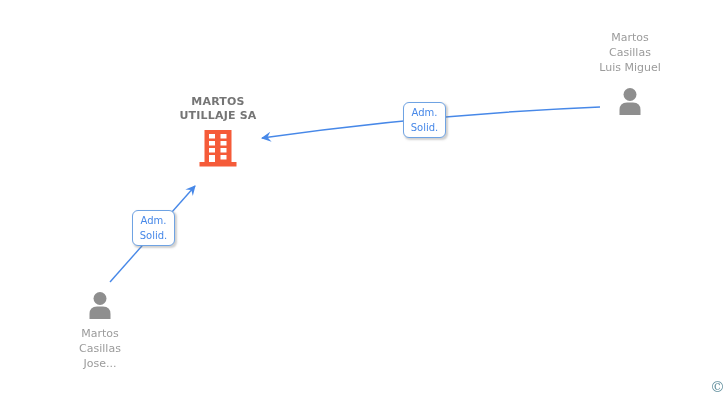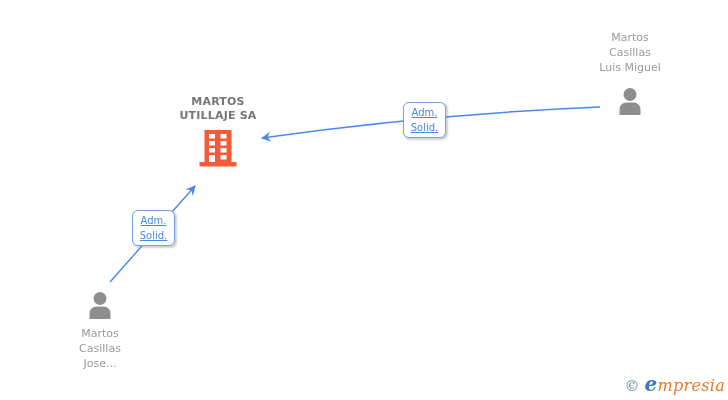--- a/index.html
+++ b/index.html
@@ -38,21 +38,21 @@
   .person-name{font-size:11px;line-height:15px;color:var(--name-text);white-space:pre-line;}
   .person-node.top-right .person-name{margin-bottom:12px;}
   .person-node.bottom-left .person-name{margin-top:7px;}
   .person-icon-svg{fill:var(--person-gray);display:inline-block;vertical-align:top;}
 
   .rel-box{
     position:absolute;width:31px;background:#ffffff;
     border:1.5px solid var(--box-border);border-radius:6px;
     padding:2px 5px;text-align:center;
     font-size:10px;line-height:15px;color:var(--box-text);
-    white-space:pre-line;box-shadow:1.5px 1.5px 2px rgba(120,120,120,.35);text-decoration:underline;
+    white-space:pre-line;box-shadow:1.5px 1.5px 2px rgba(120,120,120,.35);
   }
   .rel-box.right{left:403px;top:102px;}
   .rel-box.left{left:132px;top:210px;}
 
   .logo{
     position:absolute;right:3px;bottom:4px;display:flex;align-items:baseline;gap:5px;
     font-family:"DejaVu Serif","Liberation Serif",serif;font-style:italic;cursor:pointer;
   }
   .logo .copy{color:var(--logo-copyright);font-size:15px;font-style:normal;}
   .logo .brand{font-size:16px;color:var(--logo-orange);letter-spacing:.3px;}
@@ -117,16 +117,15 @@
   </div>
 
   <div class="rel-box right">Adm.
 Solid.</div>
 
   <div class="rel-box left">Adm.
 Solid.</div>
 
   <div class="logo">
     <span class="copy">©</span>
-    <span class="brand"><span class="initial">e</span><span>mpresia</span></span>
   </div>
 
 </div>
 
 </body></html>

